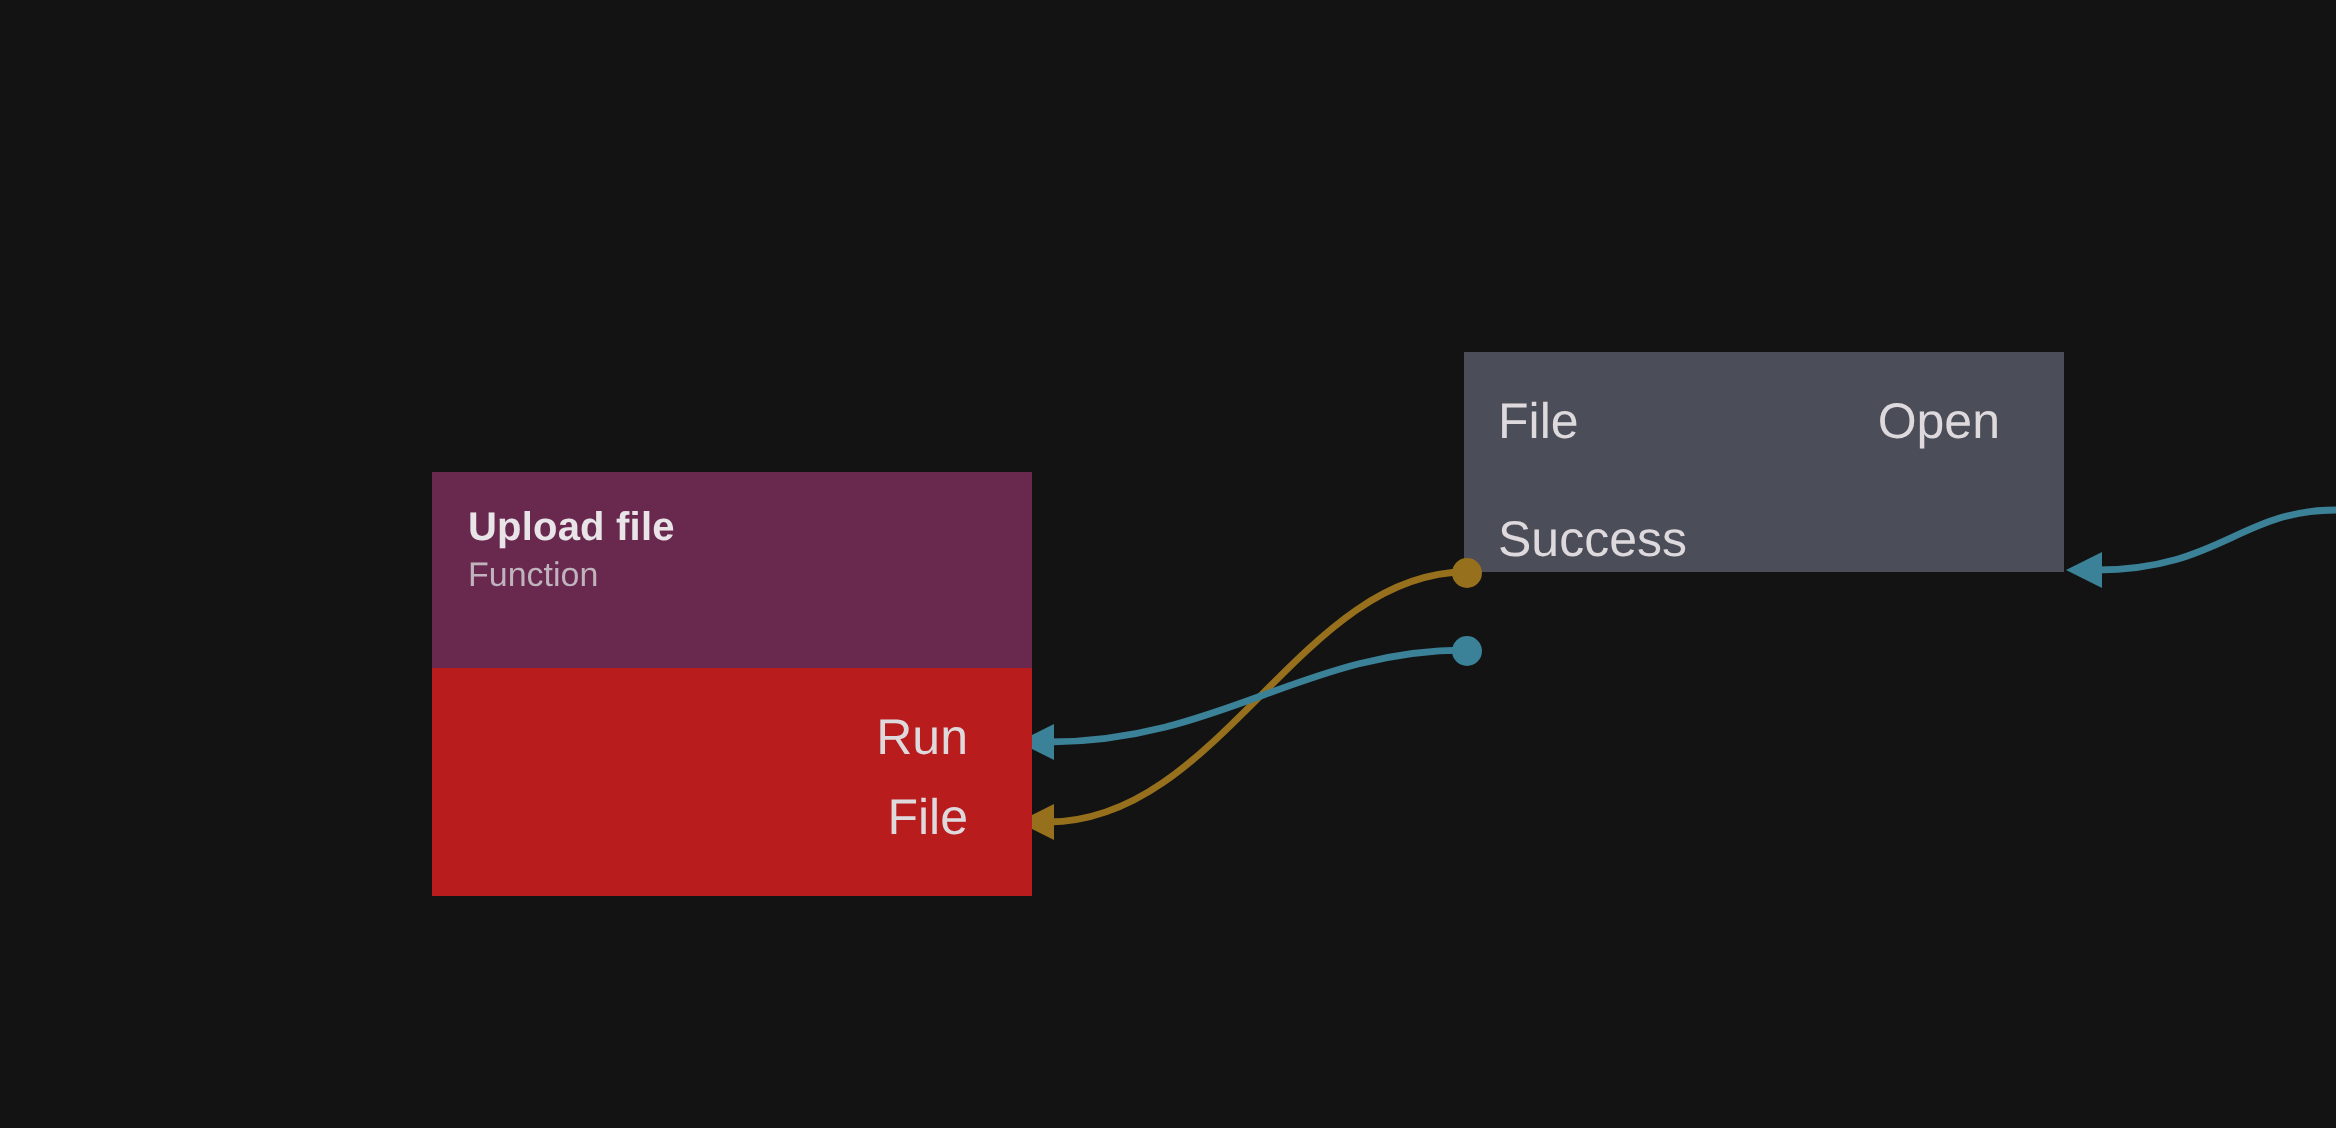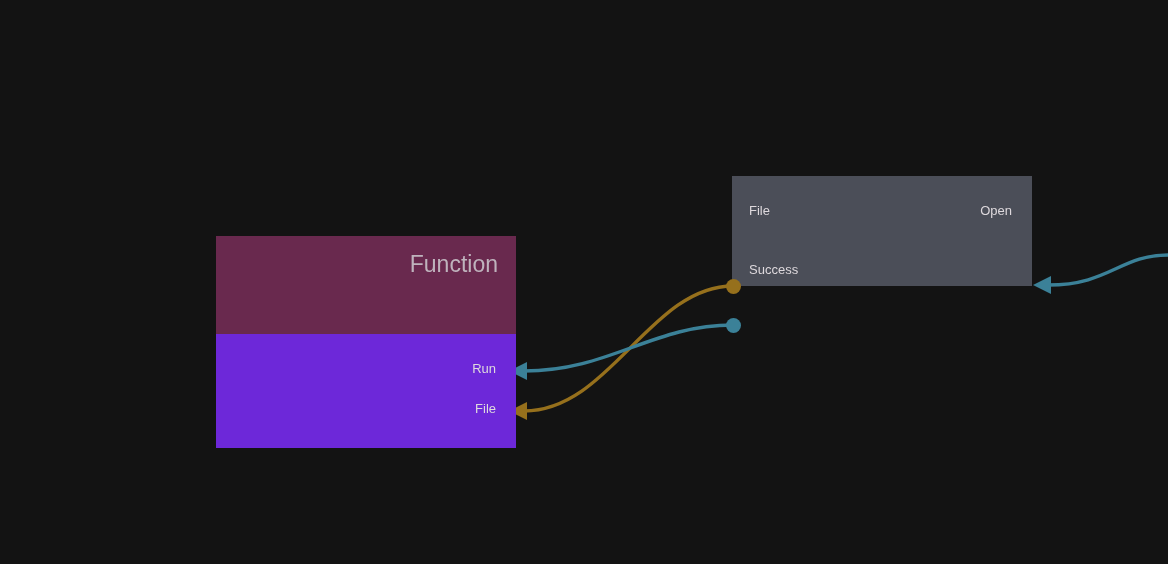--- a/index.html
+++ b/index.html
@@ -43,48 +43,47 @@
   }
   .node-title {
     font-size: 20px;
     font-weight: bold;
     letter-spacing: 0.1px;
     color: #e8e4e8;
     line-height: 24px;
     white-space: nowrap;
   }
   .node-subtitle {
-    font-size: 23px;
+    font-size: 17px;
     font-weight: normal;
     color: #bfb3bd;
     line-height: 24px;
     white-space: nowrap;
-    text-align: right;
   }
   .node-body {
     box-sizing: border-box;
     position: relative;
   }
   .port-row {
     position: absolute;
     height: 22px;
     display: flex;
     align-items: center;
     white-space: nowrap;
   }
   .port-row.out {
-    right: 20px;
+    right: 32px;
     justify-content: flex-end;
   }
   .port-row.in {
     left: 17px;
     justify-content: flex-start;
   }
   .port-label {
-    font-size: 13px;
+    font-size: 25px;
     color: #ded9dd;
     line-height: 22px;
   }
   .port-dot {
     position: absolute;
     width: 15px;
     height: 15px;
     border-radius: 50%;
     z-index: 3;
   }
@@ -94,21 +93,21 @@
     left: 216px;
     top: 236px;
     width: 300px;
     height: 212px;
   }
   #node-upload-file .node-header {
     background: #69294E;
     height: 98px;
   }
   #node-upload-file .node-body {
-    background: #6d28d9;
+    background: #b91c1c;
     height: 114px;
   }
 
   
   #node-open-file-picker {
     left: 732px;
     top: 176px;
     width: 300px;
     height: 185px;
   }
@@ -140,20 +139,21 @@
     </g>
 
     <g>
       <path d="M 1168 255 C 1120 255 1110 285 1048 285" fill="none" stroke="#3B8198" stroke-width="3.4" stroke-linecap="round"></path>
       <polygon points="1033,285 1051,276 1051,294" fill="#3B8198"></polygon>
     </g>
   </svg>
 
   <div class="node" id="node-upload-file">
     <div class="node-header">
+      <div class="node-title">Upload file</div>
       <div class="node-subtitle">Function</div>
     </div>
     <div class="node-body">
       <div class="port-row out" style="top:24px;">
         <span class="port-label">Run</span>
       </div>
       <div class="port-row out" style="top:64px;">
         <span class="port-label">File</span>
       </div>
     </div>

